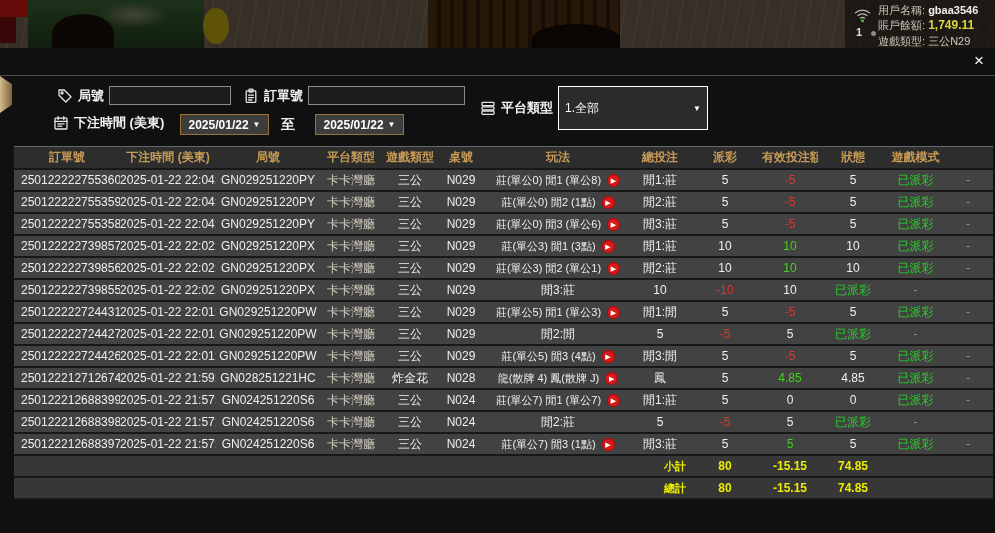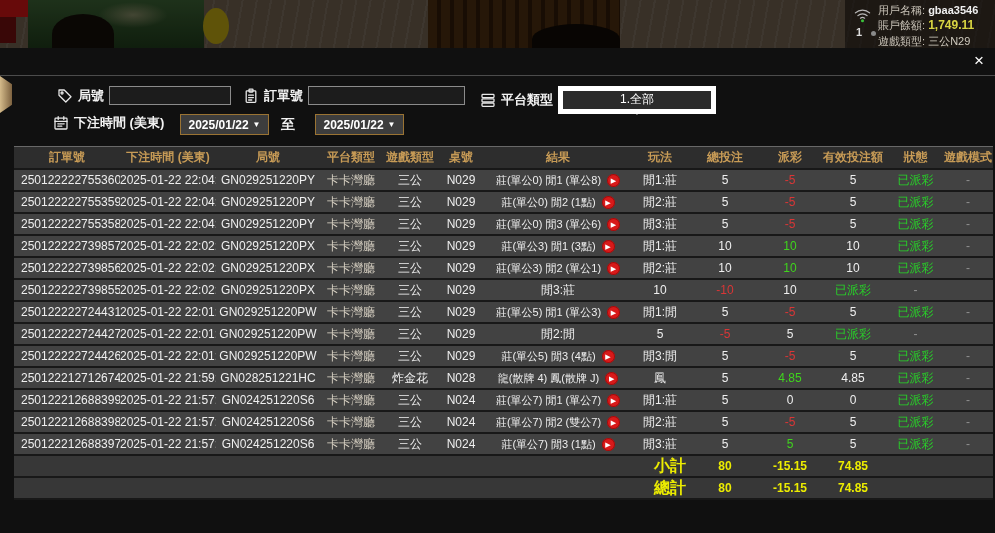--- a/index.html
+++ b/index.html
@@ -49,22 +49,22 @@
              background:linear-gradient(90deg,#d4ba8a,#7d6240);
              clip-path:polygon(0 0,100% 22%,100% 78%,0 100%); }
 
   
   .f-item { position:absolute; display:flex; align-items:center; gap:5px; }
   .f-label { color:#f2f2f2; font-weight:bold; font-size:13px; white-space:nowrap; }
   .f-icon { width:16px; height:16px; flex:0 0 auto; }
   .txt-input { background:#1c1c1c; border:1px solid #8b8b8b; height:17px; color:#fff;
                font-size:12px; padding:0 4px; outline:none; }
   .select-box { display:flex; align-items:center; justify-content:space-between;
-                background:#2b2b2b; border:5px solid #ffffff; height:18px; padding:0 6px;
-                color:#fff; font-size:12px; cursor:pointer;flex-direction:column; }
+                background:#2b2b2b; border:1px solid #ffffff; height:18px; padding:12px 6px;
+                color:#fff; font-size:12px; cursor:pointer; }
   .date-btn { display:flex; align-items:center; justify-content:center; gap:4px;
               background:#3d3d3d; border:1px solid #9a7333; height:19px; padding:0 5px;
               color:#fff; font-size:12px; font-weight:bold; cursor:pointer; }
   .caret { font-size:8px; color:#fff; }
   .search-btn { display:flex; align-items:center; gap:3px;
                 background:linear-gradient(#79c837,#54a21c); border:1px solid #cfcf45;
                 border-radius:2px; height:19px; padding:0 7px; cursor:pointer;
                 color:#fff; font-size:13px; font-weight:bold; }
 
   
@@ -80,21 +80,21 @@
   .td.c6 { display:flex; align-items:center; justify-content:center; gap:6px; font-size:11px; }
   .play-btn { width:13px; height:13px; border-radius:50%; background:#d81a1a; flex:0 0 auto;
               display:flex; align-items:center; justify-content:center; cursor:pointer;
               box-shadow:inset 0 0 0 1px #9e0d0d; }
   .play-btn span { color:#fff; font-size:7px; line-height:13px; }
   .td.neg  { color:#d93636; }
   .td.pos  { color:#3fd41d; }
   .td.paid { color:#28d228; }
   .td.dash { color:#919191; }
   .tr.sum { background:#373737; }
-  .sum-label { color:#ecec00; font-weight:bold; font-size:16px; text-align:right; padding-right:2px; }
+  .sum-label { color:#ecec00; font-weight:bold; font-size:11px; text-align:right; padding-right:2px; }
   .sum-val { color:#ecec00; font-weight:bold; font-size:12px; text-align:center; }
 
   svg .ic-stroke { stroke:#e8e8e8; stroke-width:1.6; fill:none; stroke-linecap:round; stroke-linejoin:round; }
 </style>
 </head>
 <body>
 
 <div class="stage">
 
   <div class="video-bar">
@@ -202,21 +202,20 @@
     </div>
 
     <div class="btable">
       <div class="tr thead">
           <div class="th">訂單號</div>
           <div class="th">下注時間 (美東)</div>
           <div class="th">局號</div>
           <div class="th">平台類型</div>
           <div class="th">遊戲類型</div>
           <div class="th">桌號</div>
-          <div class="th">結果</div>
           <div class="th">玩法</div>
           <div class="th">總投注</div>
           <div class="th">派彩</div>
           <div class="th">有效投注額</div>
           <div class="th">狀態</div>
           <div class="th">遊戲模式</div>
         </div>
       <div id="tbody">
           <div class="tr">
             <div class="td c0">250122222755360</div>
@@ -426,26 +425,20 @@
             <div class="td c11 paid">已派彩</div>
             <div class="td c12 dash">-</div>
           </div>
           <div class="tr">
             <div class="td c0">250122212688398</div>
             <div class="td c1">2025-01-22 21:57:11</div>
             <div class="td c2">GN024251220S6</div>
             <div class="td c3">卡卡灣廳</div>
             <div class="td c4">三公</div>
             <div class="td c5">N024</div>
-            <div class="td c6">
-              <span>莊(單公7) 閒2 (雙公7)</span>
-              <span class="play-btn">
-                <span>▶</span>
-              </span>
-            </div>
             <div class="td c7">閒2:莊</div>
             <div class="td c8">5</div>
             <div class="td c9 neg">-5</div>
             <div class="td c10">5</div>
             <div class="td c11 paid">已派彩</div>
             <div class="td c12 dash">-</div>
           </div>
           <div class="tr">
             <div class="td c0">250122212688397</div>
             <div class="td c1">2025-01-22 21:57:11</div>

